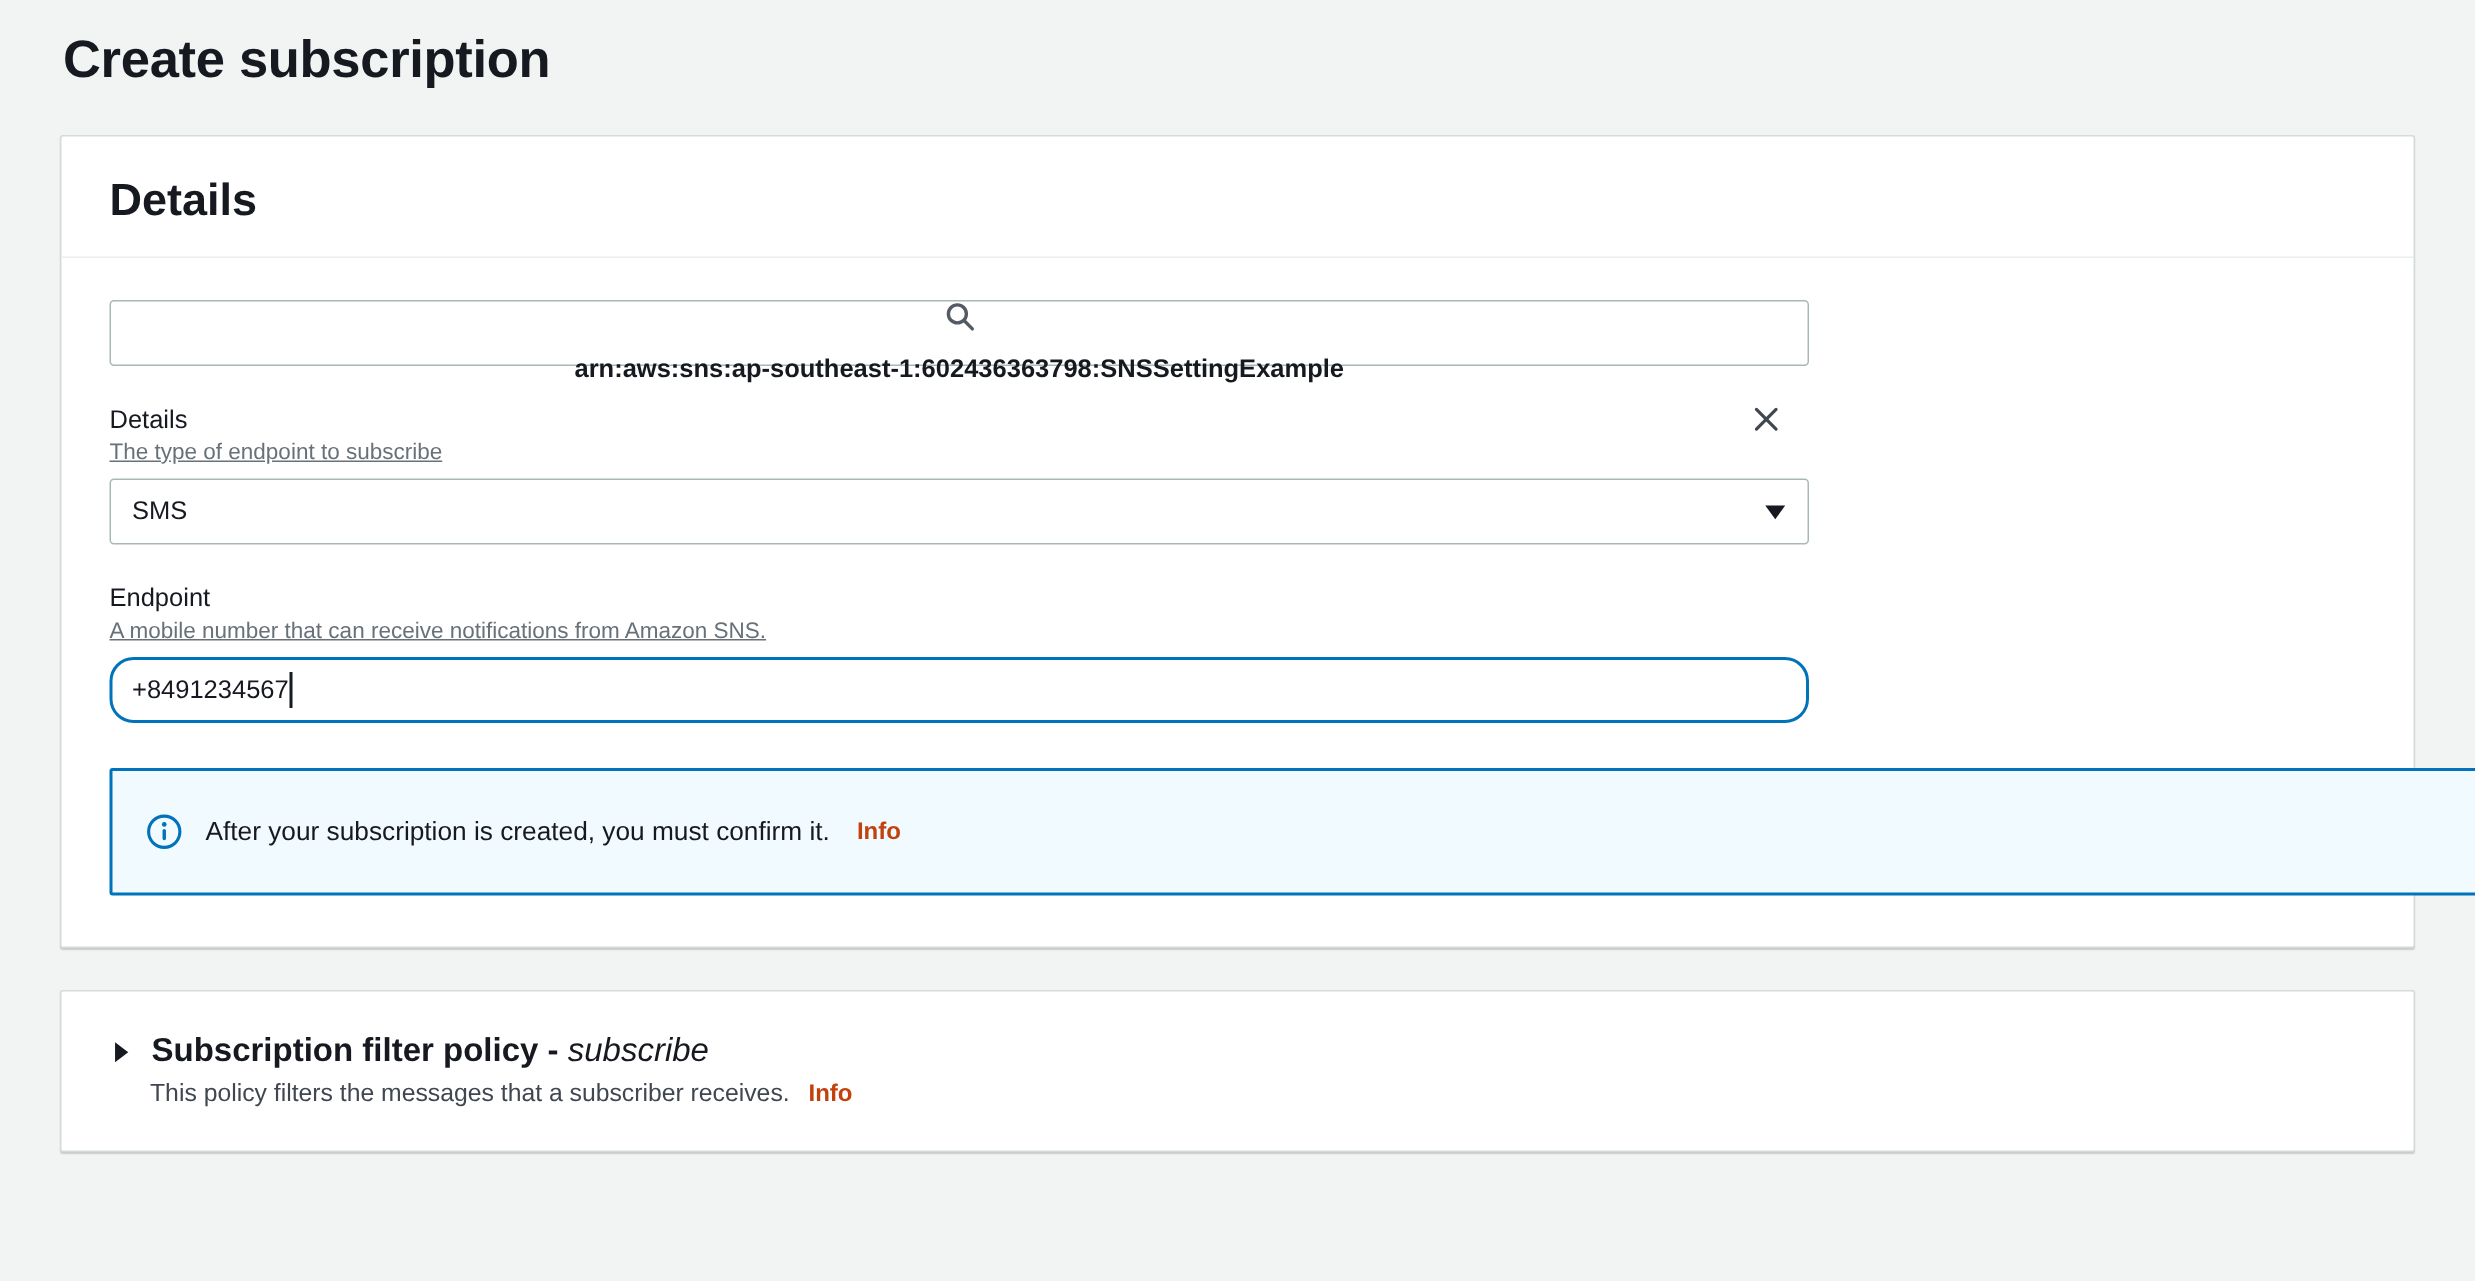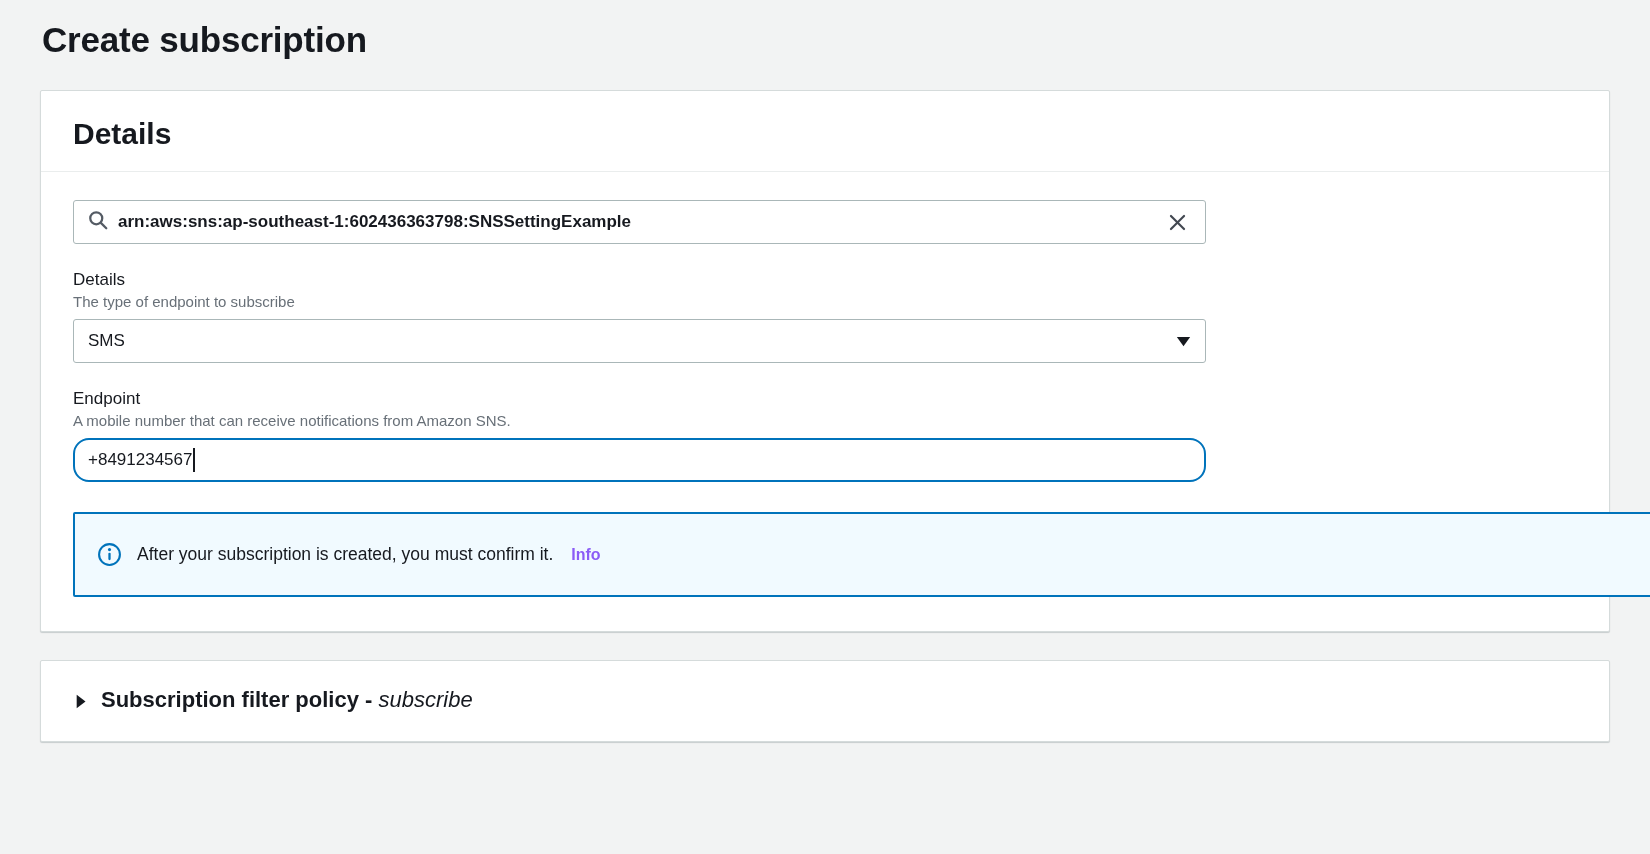--- a/index.html
+++ b/index.html
@@ -43,36 +43,37 @@
   .field-label {
     font-size: 17px;
     color: #16191f;
     margin-bottom: 10px;
   }
   .field-label.tight { margin-bottom: 3px; }
   .field-desc {
     font-size: 15px;
     color: #687078;
     margin-bottom: 9px;
+    text-decoration: underline;
   }
 
   .control {
     width: 1133px;
     height: 44px;
     background: #ffffff;
     border: 1px solid #aab7b8;
     border-radius: 3px;
     display: flex;
     align-items: center;
     padding: 0 14px;
     font-size: 17px;
     color: #16191f;
     cursor: text;
   }
-  .search-box { gap: 10px; }
+  .search-box { gap: 10px; flex-direction: column; }
   .search-box .arn-value { font-weight: 600; }
   .clear-btn {
     margin-left: auto;
     background: none;
     border: none;
     padding: 4px;
     display: flex;
     align-items: center;
     cursor: pointer;
   }
@@ -101,21 +102,21 @@
     border-radius: 2px;
     display: flex;
     align-items: center;
     padding: 0 22px;
     margin-top: 30px;
   }
   .alert .alert-icon { display: flex; align-items: center; margin-right: 15px; }
   .alert .alert-text { font-size: 17.5px; color: #16191f; }
 
   .info-link {
-    color: #8b5cf6;
+    color: #c2410c;
     font-weight: 700;
     font-size: 16px;
     text-decoration: none;
     cursor: pointer;
     margin-left: 18px;
     white-space: nowrap;
   }
 
   .collapse-card { padding: 26px 32px 28px 34px; }
   .collapse-header {
@@ -211,15 +212,19 @@
 
   <section class="card collapse-card">
     <div class="collapse-header">
       <span class="caret-right">
         <svg width="12" height="15" viewBox="0 0 10 14">
           <path d="M1 0.8 L9.2 7 L1 13.2 Z" fill="#16191f"></path>
         </svg>
       </span>
       <h2><span>Subscription filter policy -</span> <em>subscribe</em></h2>
     </div>
+    <div class="collapse-desc">
+      <span>This policy filters the messages that a subscriber receives.</span>
+      <a class="info-link">Info</a>
+    </div>
   </section>
 
 </div>
 
 </body></html>

